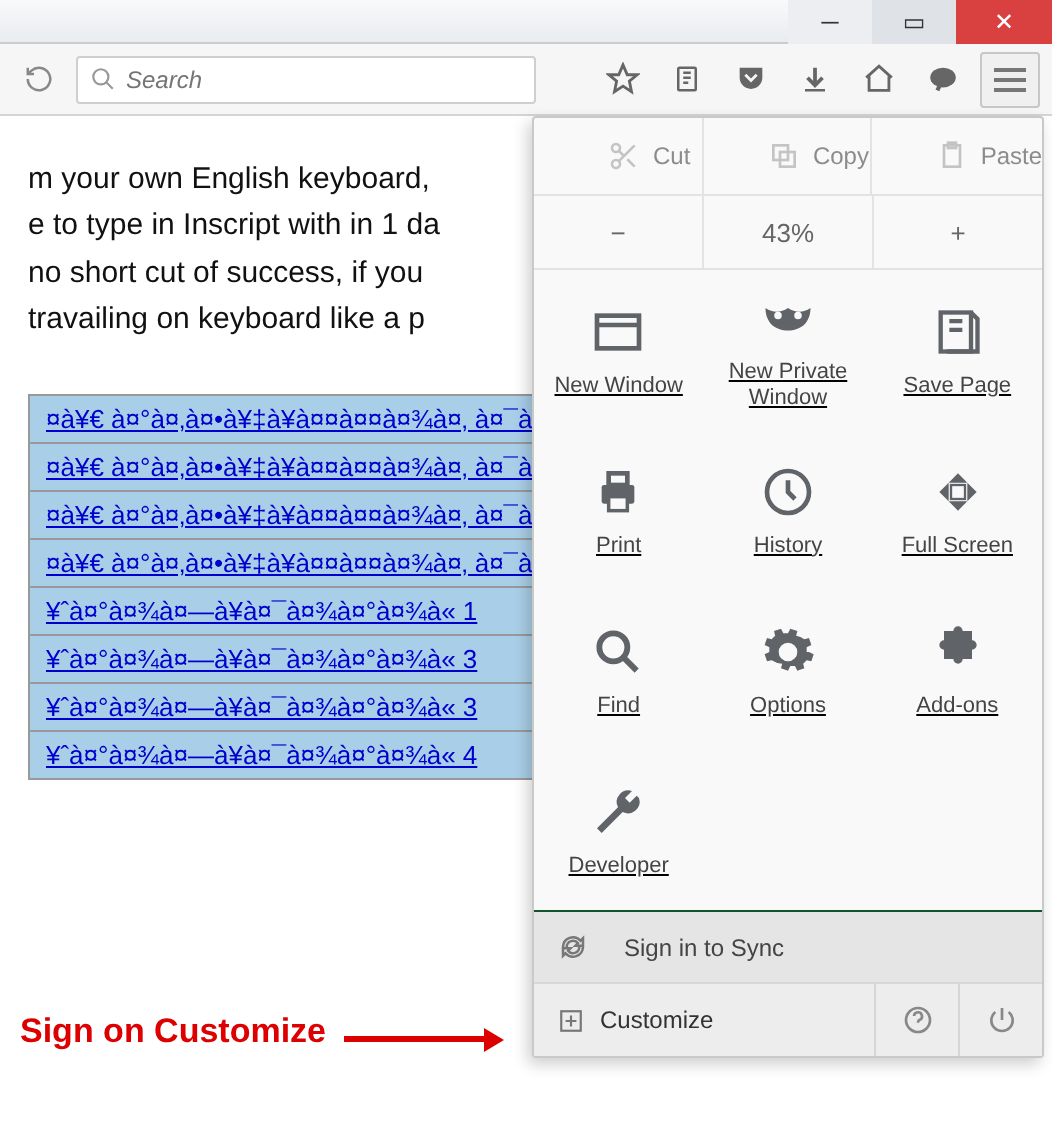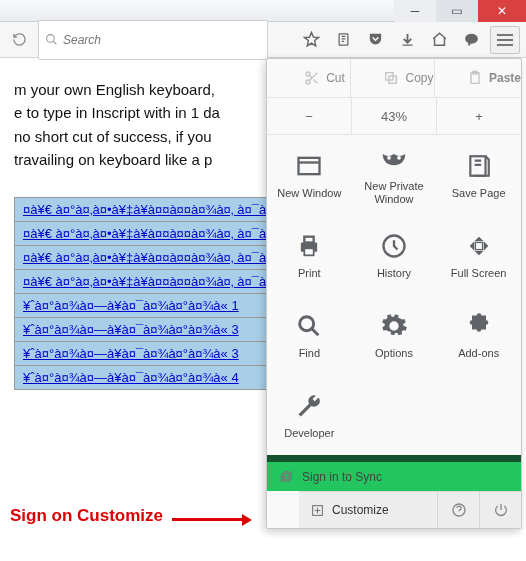--- a/index.html
+++ b/index.html
@@ -9,51 +9,51 @@
 .winchrome { position:absolute; top:0; right:0; height:22px; display:flex; }
 .winbtn { width:42px; height:22px; display:flex; align-items:center; justify-content:center; font-size:12px; color:#333; }
 .winbtn.min { background:#eceef1; }
 .winbtn.max { background:#dfe3e8; }
 .winbtn.close { background:#d94141; color:#fff; width:48px; }
 .winstrip { position:absolute; top:0; left:0; right:0; height:22px; background:linear-gradient(#f8f9fb,#e9ecef); border-bottom:1px solid #c9cdd2;}
 
 
 .toolbar { position:absolute; top:22px; left:0; right:0; height:36px; background:#f6f6f6; border-bottom:1px solid #d5d5d5; display:flex; align-items:center; padding:0 6px; gap:6px;}
 .toolbtn { width:26px; height:26px; display:flex; align-items:center; justify-content:center; color:#6b6b6b; border-radius:2px;}
-.search { flex:0 0 230px; height:40px; border:1px solid #cfcfcf; border-radius:2px; display:flex; align-items:center; padding:0 6px; gap:5px; background:#fff;}
+.search { flex:0 0 230px; height:24px; border:1px solid #cfcfcf; border-radius:2px; display:flex; align-items:center; padding:0 6px; gap:5px; background:#fff;}
 .search input { border:none; outline:none; font-size:12px; flex:1; font-style:italic; color:#888; }
 .spacer { flex:1; }
 .hamburger { width:30px; height:28px; border:1px solid #c7c7c7; border-radius:2px; display:flex; flex-direction:column; align-items:center; justify-content:center; gap:3px; background:#f0f0f0;}
 .hamburger span { width:16px; height:2px; background:#777;}
 
 
 .pagewrap { position:absolute; top:58px; left:0; right:0; bottom:0; padding:20px 14px 0 14px; }
 .bodytext { font-size:15px; line-height:1.55; color:#111; font-family:"Times New Roman",serif;}
 .linkstable { margin-top:26px; border:1px solid #999; border-collapse:collapse; font-size:13px; }
 .linkstable td { border:1px solid #999; padding:4px 8px; background:#a9cfe8; color:#0000cc; text-decoration:underline; white-space:nowrap;}
 .annotation { position:absolute; left:10px; bottom:35px; color:#dd0000; font-weight:bold; font-size:17px; font-family:Arial;}
 .arrow { position:absolute; left:172px; bottom:39px; width:80px; height:6px; }
 .arrow::before { content:""; position:absolute; left:0; right:10px; top:2px; height:3px; background:#dd0000;}
 .arrow::after { content:""; position:absolute; right:0; top:-2px; border-left:10px solid #dd0000; border-top:6px solid transparent; border-bottom:6px solid transparent;}
 
 
 .menu { position:absolute; top:58px; right:4px; width:256px; background:#f9f9f9; border:1px solid #c9c9c9; box-shadow:-2px 3px 8px rgba(0,0,0,.2); border-radius:2px;}
 .row3 { display:flex; border-bottom:1px solid #e3e3e3;}
 .row3 > div { flex:1; display:flex; align-items:center; justify-content:center; height:38px; color:#8c8c8c; font-size:12px; gap:6px; border-right:1px solid #e3e3e3;padding-left:32px;}
-.row3 > div:last-child { border-right:none;font-weight:bold; }
+.row3 > div:last-child { border-right:none; }
 .row3 .ico { width:16px; height:16px; opacity:.55; }
 .zoomrow .cell { flex:1; display:flex; align-items:center; justify-content:center; height:36px; font-size:13px; color:#666;}
 .zoomrow { display:flex; border-bottom:1px solid #e3e3e3;}
 .zoomrow .cell.mid { border-left:1px solid #e3e3e3; border-right:1px solid #e3e3e3;}
-.iconsgrid { display:grid; grid-template-columns:repeat(3,1fr); }
+.iconsgrid { display:grid; grid-template-columns:repeat(3,1fr);text-decoration:underline; }
 .gitem { height:80px; display:flex; flex-direction:column; align-items:center; justify-content:center; gap:6px; font-size:11px; color:#444;}
 .gitem .gic { width:30px; height:30px; display:flex; align-items:center; justify-content:center; color:#606468;}
 .biglabel { text-align:center; line-height:1.15; }
-.barrow { display:flex; align-items:center; height:36px; padding:0 12px; gap:8px; font-size:12px; color:#444; border-top:7px solid #14532d; background:#22c55e;}
-.footer { display:flex; border-top:1px solid #d8d8d8; background:#ededed;margin-left:32px;}
+.barrow { display:flex; align-items:center; height:36px; padding:0 12px; gap:18px; font-size:12px; color:#444; border-top:1px solid #14532d; background:#e5e5e5;}
+.footer { display:flex; border-top:1px solid #d8d8d8; background:#ededed;}
 .footer .cust { flex:1; display:flex; align-items:center; height:36px; padding:0 12px; gap:8px; font-size:12px; color:#333;}
 .footer .fbtn { width:42px; display:flex; align-items:center; justify-content:center; border-left:1px solid #d6d6d6; color:#888;}
 svg { display:block; }
 </style>
 </head>
 <body>
 
 <div class="winstrip"></div>
 <div class="winchrome">
   <div class="winbtn min">─</div>

